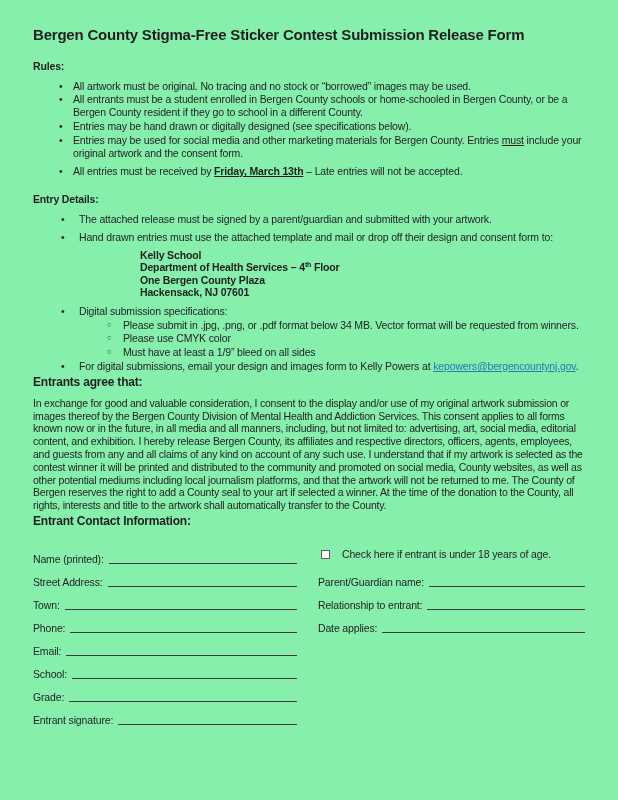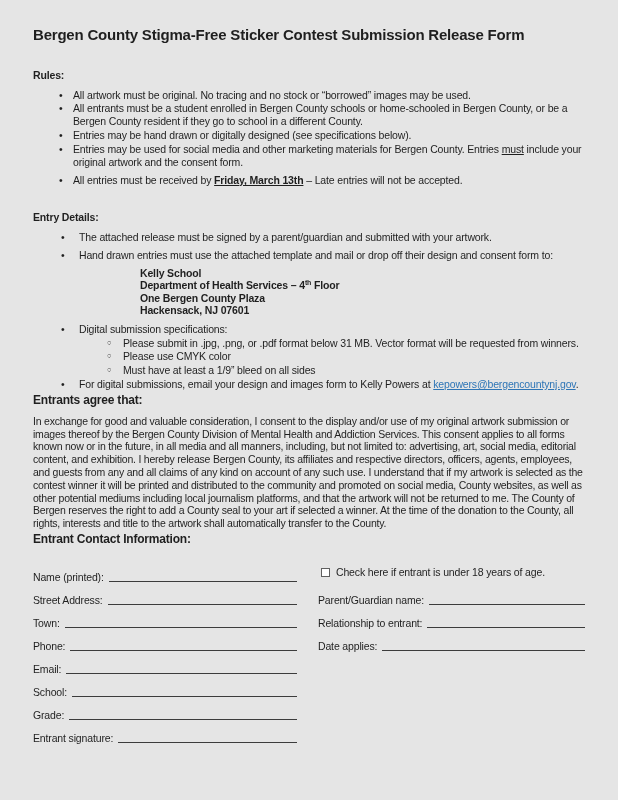--- a/index.html
+++ b/index.html
@@ -1,27 +1,27 @@
 <!DOCTYPE html>
 <html><head>
 <meta charset="utf-8">
 <style>
   html,body{margin:0;padding:0;background:#ffffff;}
   .page{
     position:relative;
     width:618px;height:800px;box-sizing:border-box;
-    margin:0 auto;background:#e5e5e5;
+    margin:0 auto;background:#86efac;
     padding:26px 33px 0 33px;
     font-family:"Liberation Sans","DejaVu Sans",sans-serif;
     font-size:10.5px;line-height:1.22;color:#1f1f1f;
     letter-spacing:-0.15px;
     overflow:hidden;
   }
   .doc-title{font-size:15px;font-weight:bold;margin:0;letter-spacing:-0.2px;line-height:1.25;}
-  .sec-small{font-weight:bold;margin-top:24px;}
+  .sec-small{font-weight:bold;margin-top:15px;}
   .blist{margin-top:7px;}
   .li{display:flex;margin-bottom:1px;}
   .li .m{flex:none;width:14px;margin-left:26px;}
   .li .t{flex:1;}
   .li.spaced{margin-top:6px;}
   .li2{display:flex;margin-bottom:5px;}
   .li2 .m{flex:none;width:18px;margin-left:28px;}
   .li2 .t{flex:1;}
   .sub{display:flex;margin-bottom:1px;}
   .sub .m{flex:none;width:16px;margin-left:74px;font-size:7.5px;padding-top:1px;}
@@ -32,21 +32,21 @@
   .u{text-decoration:underline;}
   .bu{font-weight:bold;text-decoration:underline;}
   a.email{color:#2E75B6;text-decoration:underline;cursor:pointer;}
   sup{font-size:7px;vertical-align:super;line-height:0;}
   .form{display:flex;gap:21px;margin-top:14px;}
   .fcol-left{width:264px;flex:none;}
   .fcol-right{flex:1;}
   .frow{display:flex;align-items:flex-end;height:23px;}
   .flabel{white-space:nowrap;}
   .fline{flex:1;border-bottom:1px solid #3c3c3c;margin-left:5px;margin-bottom:2px;}
-  .cbrow{display:flex;align-items:center;height:23px;padding-left:3px;}
+  .cbrow{display:flex;align-items:center;height:23px;padding-left:3px;gap:6px;}
   .checkbox{width:7px;height:7px;border:1px solid #606060;display:inline-block;margin-right:6px;flex:none;background:#fff;}
 </style>
 </head>
 <body>
 
 <div class="page">
 
   <h1 class="doc-title">Bergen County Stigma-Free Sticker Contest Submission Release Form</h1>
 
   <div class="sec-small">Rules:</div>
@@ -92,21 +92,21 @@
       <div>One Bergen County Plaza</div>
       <div>Hackensack, NJ 07601</div>
     </div>
 
     <div class="li2" style="margin-bottom:1px">
       <span class="m">•</span>
       <span class="t">Digital submission specifications:</span>
     </div>
     <div class="sub">
       <span class="m">○</span>
-      <span class="t">Please submit in .jpg, .png, or .pdf format below 31 MB. Vector format will be requested from winners.</span>
+      <span class="t">Please submit in .jpg, .png, or .pdf format below 34 MB. Vector format will be requested from winners.</span>
     </div>
     <div class="sub">
       <span class="m">○</span>
       <span class="t">Please use CMYK color</span>
     </div>
     <div class="sub">
       <span class="m">○</span>
       <span class="t">Must have at least a 1/9” bleed on all sides</span>
     </div>
     <div class="li2" style="margin-bottom:0">

